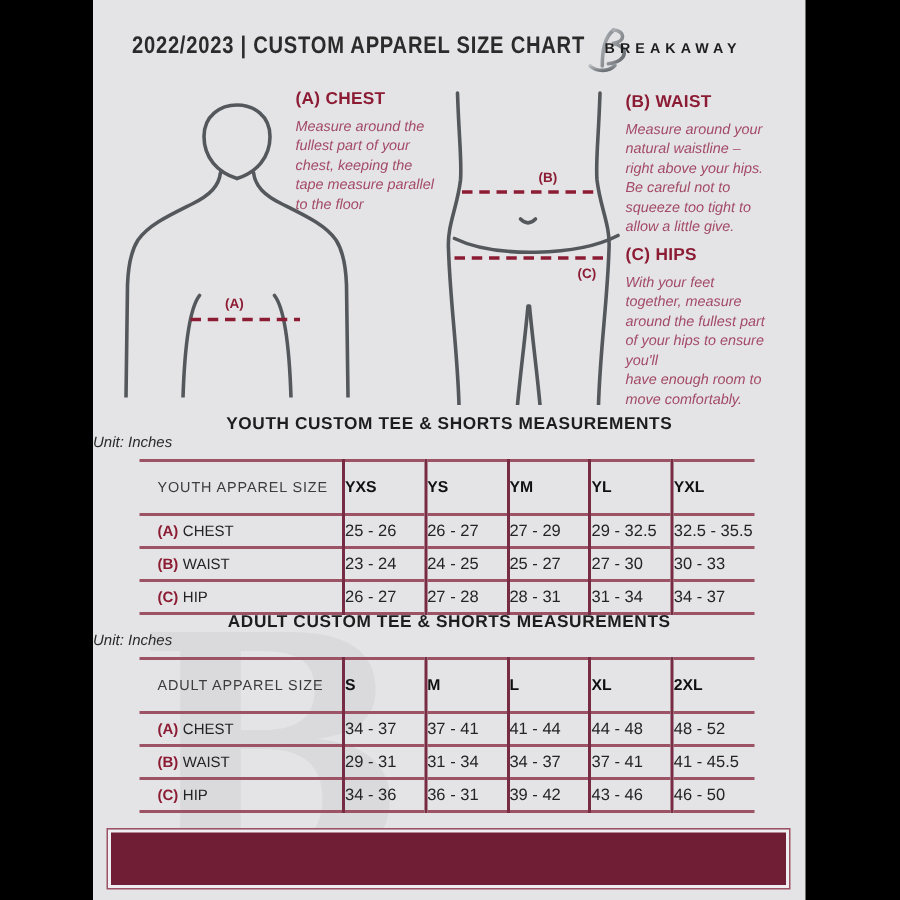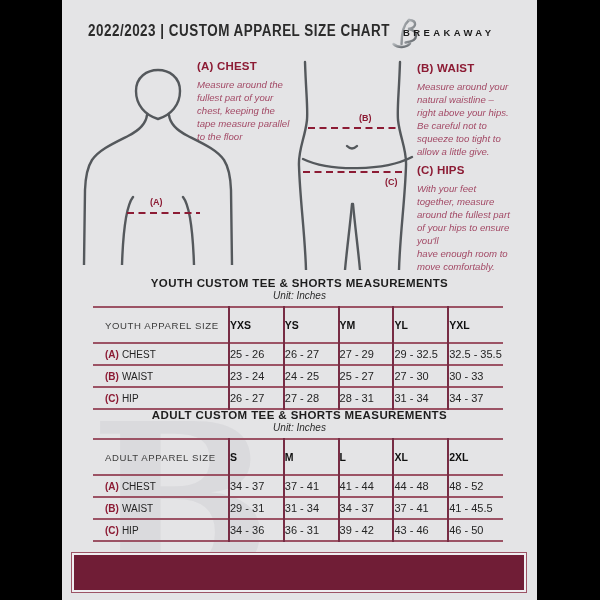--- a/index.html
+++ b/index.html
@@ -19,21 +19,21 @@
   .fig path.dash { stroke:#8c1b34; stroke-width:2.2; stroke-dasharray:7 4.5; stroke-linecap:butt; }
   .fig text { font-family:"Liberation Sans", sans-serif; font-size:9px; font-weight:bold; fill:#8c1b34; }
 
   
   .guide-block { position:absolute; }
   .guide-h { font-size:11.5px; font-weight:bold; color:#8c1b34; margin-bottom:6px; letter-spacing:0.2px; }
   .guide-b { font-size:9.6px; font-style:italic; color:#a34a66; line-height:13px; white-space:pre-line; }
 
   
   .sec-title { position:absolute; left:0; width:475px; text-align:center; font-size:11.5px; font-weight:bold; color:#1d1d1d; letter-spacing:0.4px; }
-  .sec-unit  { position:absolute; left:0; width:475px; text-align:center; font-size:10px; font-style:italic; color:#2a2a2a; }
+  .sec-unit  { position:absolute; left:0; width:475px; text-align:left; font-size:10px; font-style:italic; color:#2a2a2a; }
 
   
   table.size-table { position:absolute; left:31px; width:410px; border-collapse:collapse; table-layout:fixed; background:transparent; }
   table.size-table col.c0 { width:136px; }
   table.size-table tr { border-top:2px solid #9c5365; border-bottom:2px solid #9c5365; }
   table.size-table th, table.size-table td { border-left:2px solid #772c44; text-align:left; }
   table.size-table th.lbl, table.size-table td.lbl { border-left:none; text-align:left; padding-left:12px; }
   table.size-table thead th { height:36px; font-size:10.5px; font-weight:bold; color:#101010; }
   table.size-table thead th.lbl { font-size:9.6px; font-weight:normal; color:#3c3c3c; letter-spacing:0.6px; }
   table.size-table td { height:22px; font-size:11px; color:#242424; }

